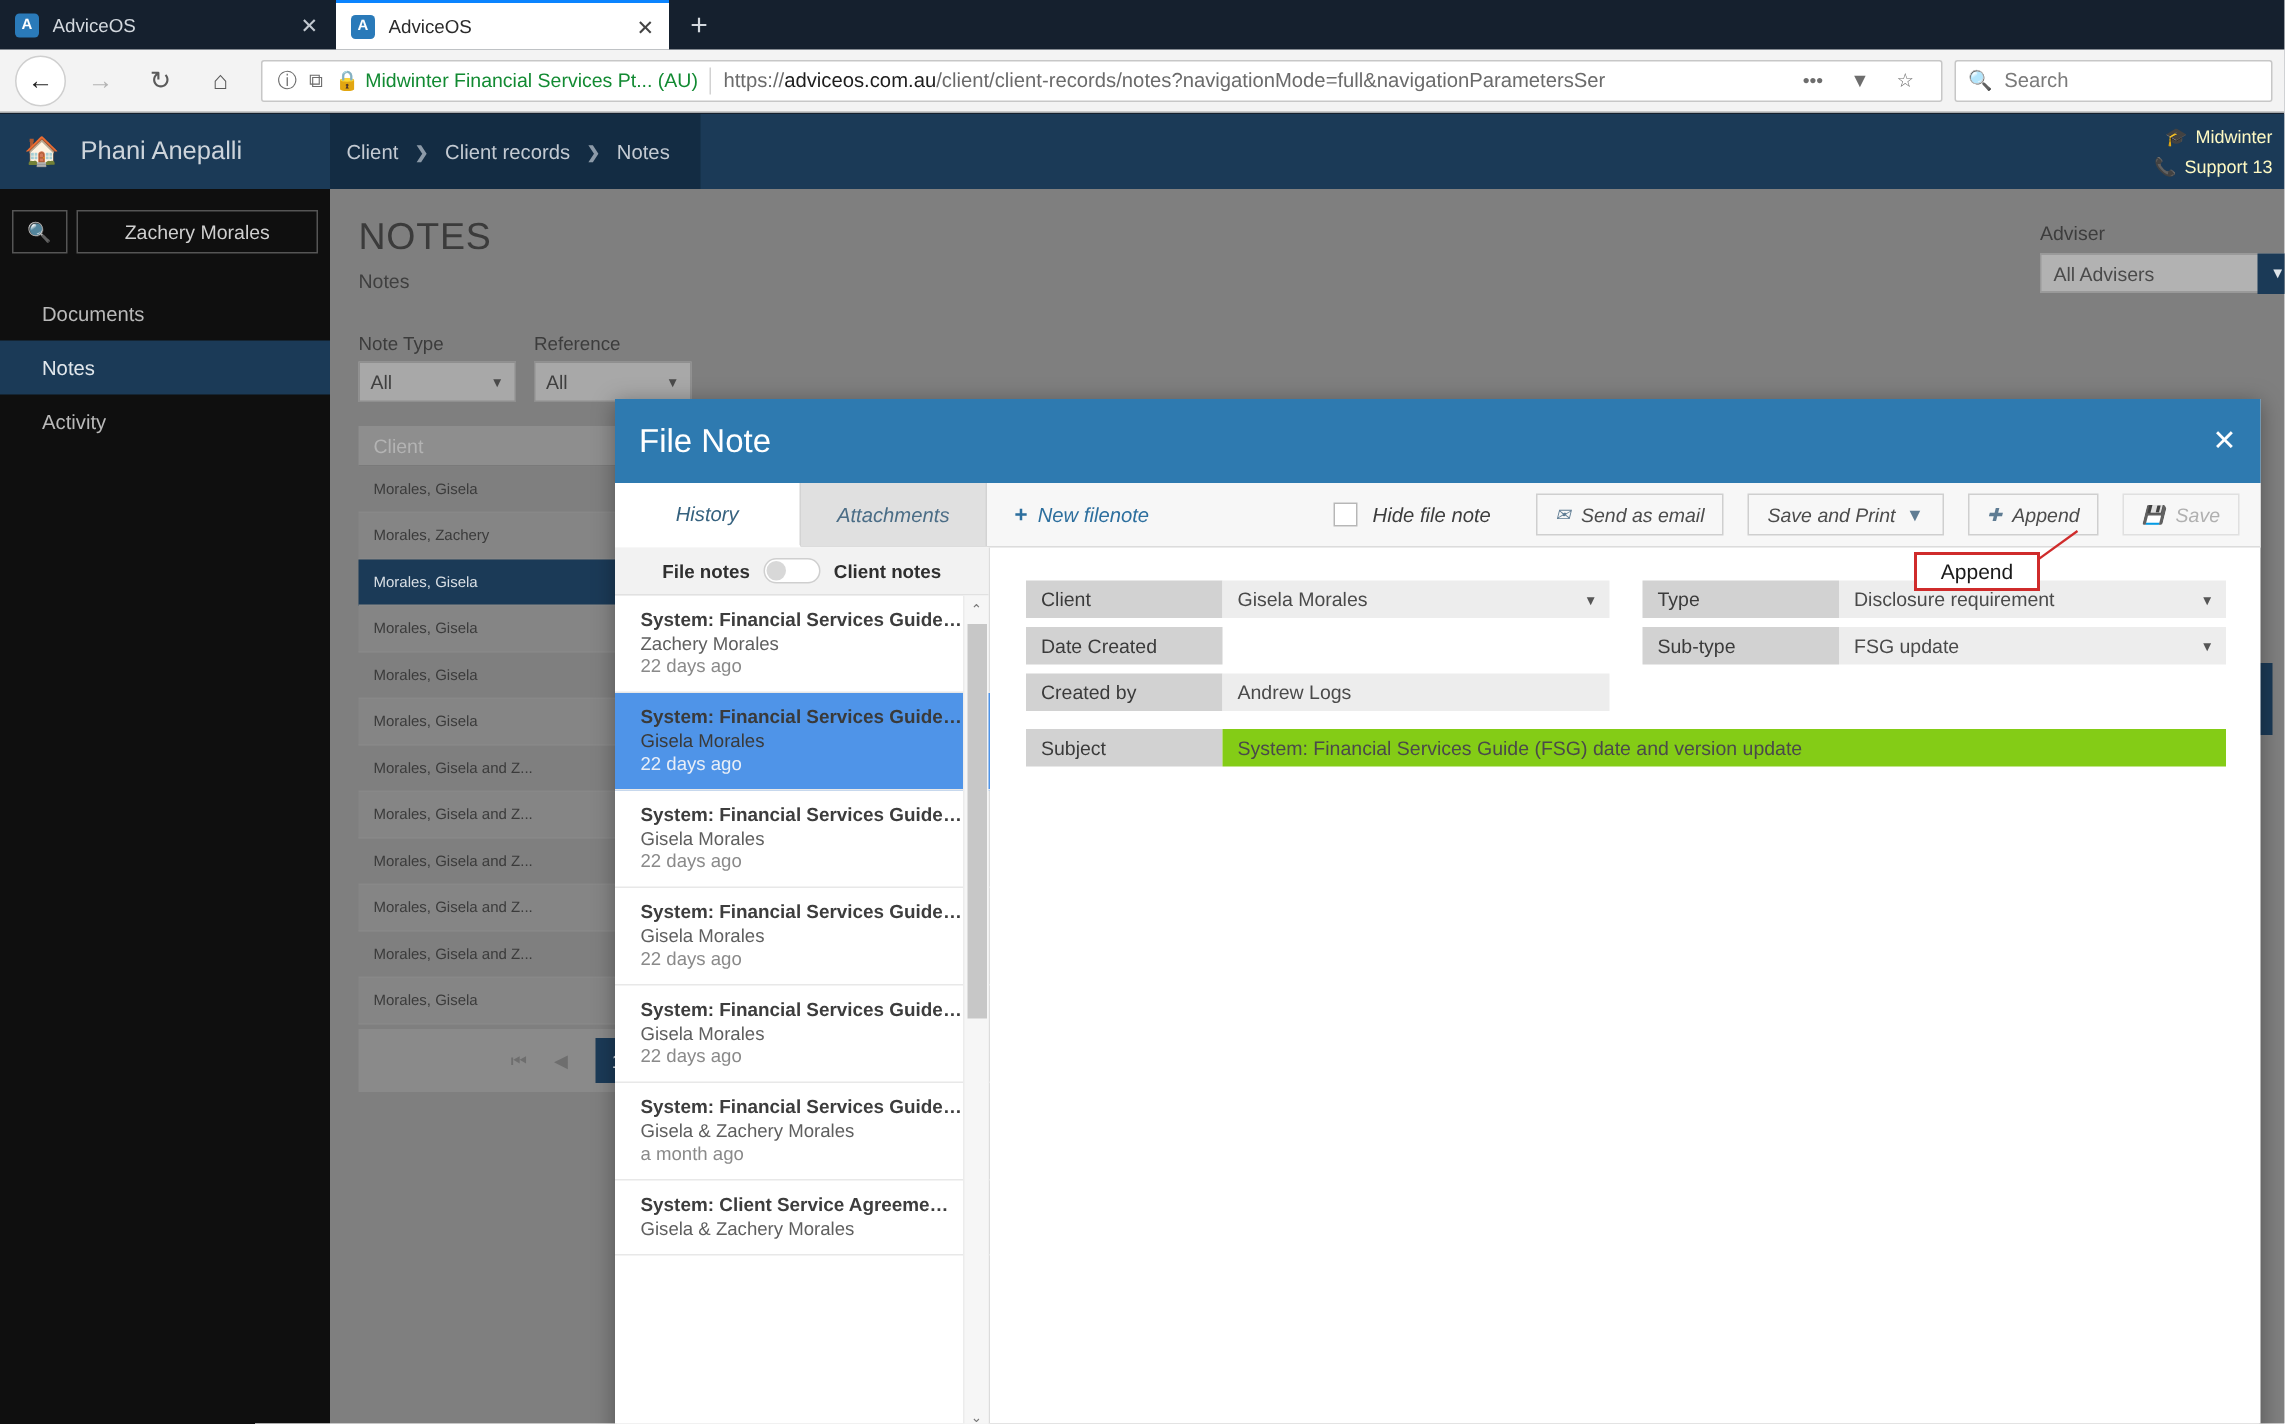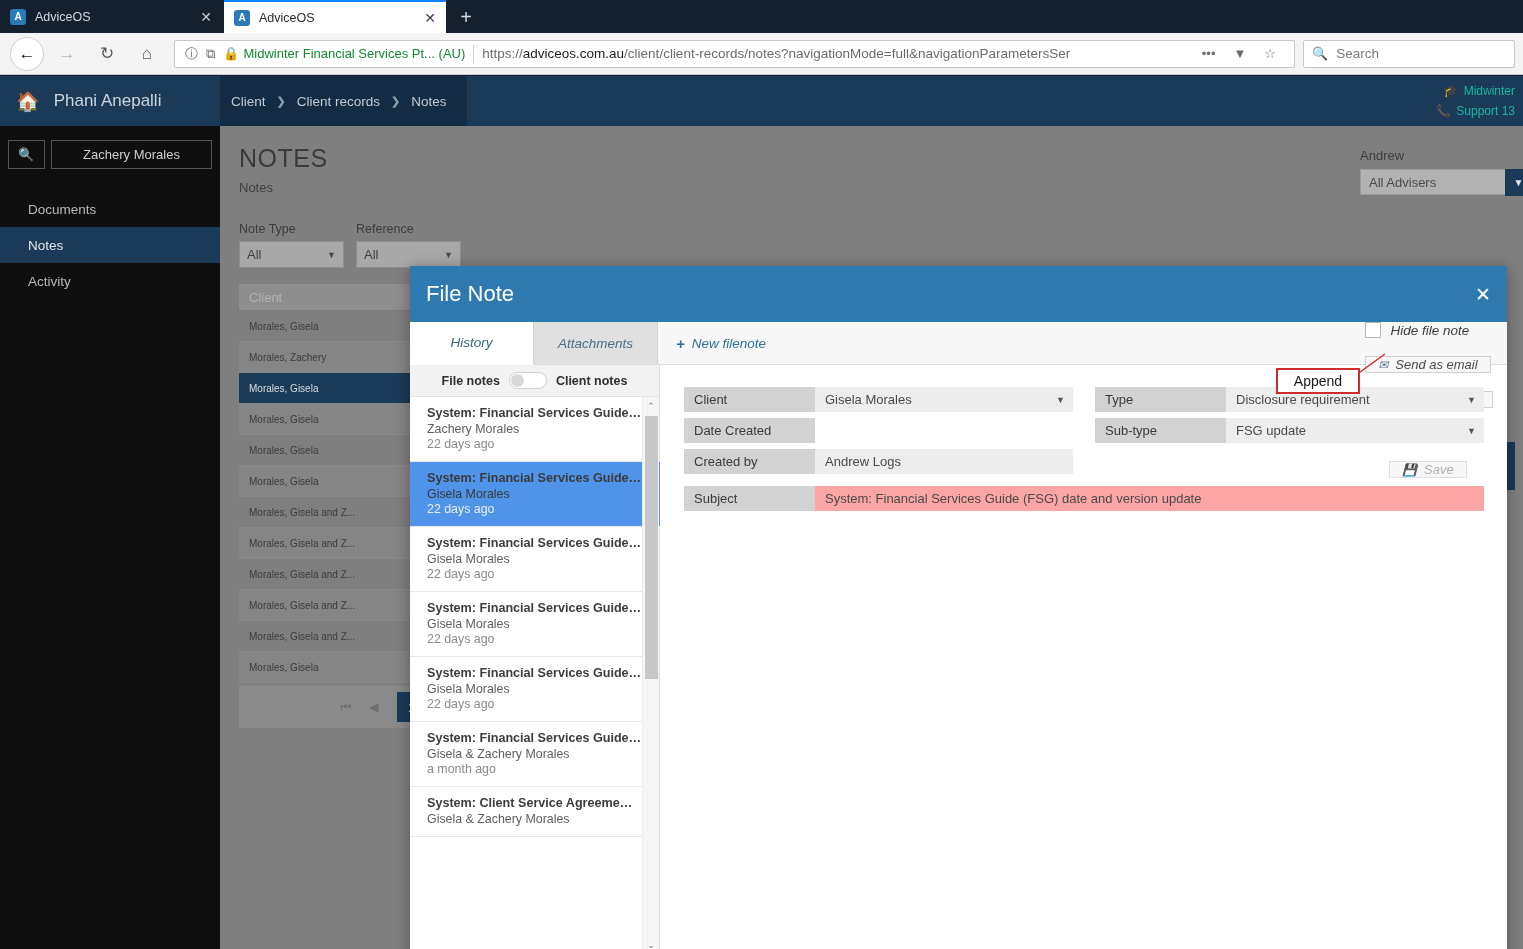--- a/index.html
+++ b/index.html
@@ -63,21 +63,21 @@
   #sidebar-items { margin-top:22px; }
   .side-item.active { background:#1b3a57; color:#e2e7ec; }
 
   #app-main { position:absolute; left:220px; top:0; right:0; height:873px; }
   #breadcrumb-bar { position:absolute; left:0; top:0; width:100%; height:50px; background:#1b3a57; }
   #breadcrumb-left { position:absolute; left:0; top:0; width:247px; height:50px; background:#132c43;
                      display:flex; align-items:center; padding-left:11px; gap:11px; }
   .crumb { font-size:13.5px; color:#c3cad2; }
   .crumb-sep { font-size:11px; color:#8c9aa8; font-weight:bold; }
   #header-right { position:absolute; right:8px; top:5px; text-align:right; overflow:hidden; width:140px; }
-  .hdr-line { font-size:12px; color:#14b8a6; white-space:nowrap; line-height:20px; }
+  .hdr-line { font-size:12px; color:#fef9c3; white-space:nowrap; line-height:20px; }
   .hdr-line .ic { margin-right:5px; }
 
   #page-body { position:absolute; left:0; top:50px; right:0; bottom:0; background:#7f7f7f; }
   #page-title { position:absolute; left:19px; top:18px; font-size:25px; color:#3b3b3b; letter-spacing:0.5px; }
   #page-subtitle { position:absolute; left:19px; top:54px; font-size:13px; color:#3f3f3f; }
 
   #adviser-block { position:absolute; right:0px; top:22px; width:163px; }
   #adviser-label { font-size:13px; color:#3d3d3d; margin-bottom:6px; }
   #adviser-select { height:26px; background:#b2b2b2; border:1px solid #9a9a9a; display:flex; align-items:center;
                     padding-left:8px; font-size:13px; color:#4a4a4a; position:relative; }
@@ -120,21 +120,21 @@
   #modal-header { height:56px; background:#2e7ab0; display:flex; align-items:center; padding:0 16px; }
   #modal-title { font-size:22px; color:#fff; font-weight:300; }
   #modal-close { margin-left:auto; color:#fff; font-size:19px; line-height:1; }
 
   #modal-toolbar { height:43px; background:#f7f7f7; border-bottom:1px solid #dcdcdc; display:flex; align-items:stretch;font-style:italic; }
   .tab-btn { width:124px; display:flex; align-items:center; justify-content:center; font-size:13.5px;
              color:#4b6d86; background:#e0e0e0; border-right:1px solid #d3d3d3; }
   .tab-btn.active { background:#fff; color:#36627f; border-bottom:2px solid #fff; margin-bottom:-1px; }
   #new-filenote { display:flex; align-items:center; gap:7px; padding:0 18px; font-size:13.5px; color:#2d6f9e; }
   #new-filenote .plus { font-size:15px; font-weight:bold; }
-  #toolbar-right { margin-left:auto; display:flex; align-items:center; gap:18px; padding-right:14px;flex-direction:column; }
+  #toolbar-right { margin-left:auto; display:flex; align-items:center; gap:8px; padding-right:14px; }
   #hide-filenote { display:flex; align-items:center; gap:10px; margin-right:14px; }
   #hide-cb { width:16px; height:16px; border:1px solid #b7b7b7; background:#fff; }
   #hide-label { font-size:13.5px; color:#3d3d3d; }
   .tb-btn { height:28px; display:flex; align-items:center; gap:7px; padding:0 12px; font-size:13px;
             color:#4c4c4c; border:1px solid #cfcfcf; background:#f7f7f7; margin-left:8px; }
   .tb-btn .ic { font-size:12px; color:#5f7c93; }
   .tb-btn.disabled { color:#b0b0b0; border-color:#e0e0e0; }
   .tb-btn.disabled .ic { color:#c4c4c4; }
 
   #modal-body { position:absolute; left:0; top:99px; width:1097px; height:588px; display:flex; }
@@ -166,21 +166,21 @@
   .fcol { flex:1; }
   .frow { display:flex; height:25px; margin-bottom:6px; }
   .flabel { width:131px; background:#d2d2d2; display:flex; align-items:center; padding-left:10px;
             font-size:13px; color:#3b3b3b; flex:none; }
   .fvalue { flex:1; background:#ededed; display:flex; align-items:center; padding:0 8px 0 10px;
             font-size:13px; color:#4a4a4a; position:relative; }
   .fvalue .caret { margin-left:auto; font-size:9px; color:#565656; }
   .fvalue.placeholder { color:#a9a9a9; }
   .fvalue .cal { margin-left:auto; font-size:12px; color:#4c6f8c; }
   #subject-row { margin-top:6px; }
-  #subject-row .fvalue { background:#fca5a5; }
+  #subject-row .fvalue { background:#84cc16; }
 
   
   #annotation { position:absolute; left:1276px; top:292px; width:84px; height:26px; border:2px solid #cf2b2b;
                 background:#ffffff; display:flex; align-items:center; justify-content:center;
                 font-size:14px; color:#1a1a1a; }
   #annotation-line { position:absolute; left:1349px; top:278px; width:38px; height:26px; overflow:visible; }
 </style>
 </head>
 <body>
 
@@ -261,21 +261,21 @@
           <span class="ic">📞</span><span>Support 13</span>
         </div>
       </div>
     </div>
 
     <div id="page-body">
       <div id="page-title">NOTES</div>
       <div id="page-subtitle">Notes</div>
 
       <div id="adviser-block">
-        <div id="adviser-label">Andrew</div>
+        <div id="adviser-label">Adviser</div>
         <div id="adviser-select">
           <span>All Advisers</span>
           <span id="adviser-caret">▼</span>
         </div>
       </div>
       <div id="right-blue-strip"></div>
 
       <div id="filters">
         <div class="filter-col">
           <div class="filter-label">Note Type</div>

